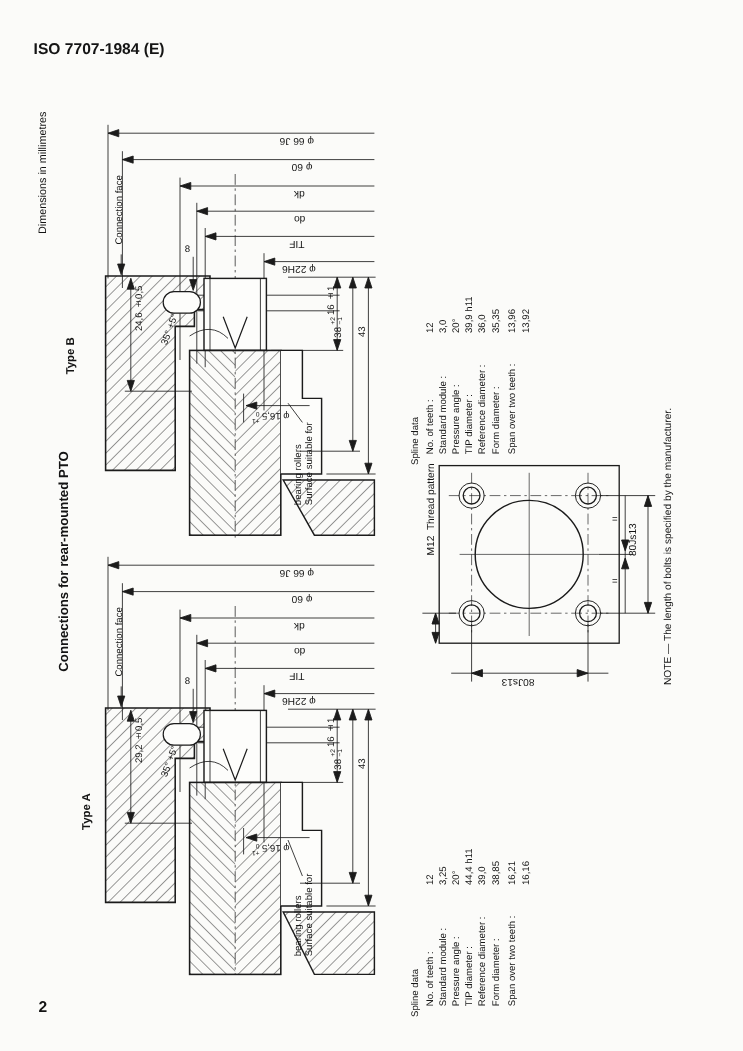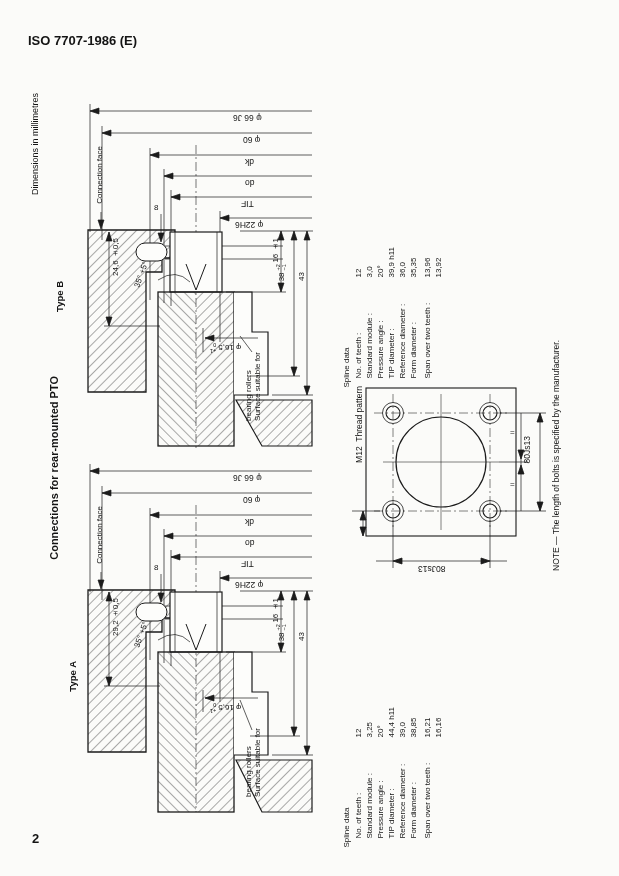--- a/index.html
+++ b/index.html
@@ -211,21 +211,21 @@
     <line x1="499" y1="462" x2="528" y2="462" stroke-width="0.7"></line>
     <line x1="521" y1="413" x2="521" y2="511" stroke-width="0.7"></line>
     <path d="M521,459 l-3,-9 h6 z" fill="#1b1b1b"></path>
       <path d="M521,465 l-3,9 h6 z" fill="#1b1b1b"></path>
     <line x1="540" y1="413" x2="540" y2="511" stroke-width="0.7"></line>
     <path d="M540,413 l-3,9 h6 z" fill="#1b1b1b"></path>
       <path d="M540,511 l-3,-9 h6 z" fill="#1b1b1b"></path>
   </g>
 </svg>
 
-<span class="lbl b s13" style="left:28px;top:34px;">ISO 7707-1986 (E)</span>
+<span class="lbl b s13" style="left:28px;top:34px;">ISO 7707-1984 (E)</span>
 <span class="lbl vt s9" style="left:30px;top:93px;">Dimensions in millimetres</span>
 <span class="lbl vt b s11" style="left:48px;top:376px;">Connections for rear-mounted PTO</span>
 <span class="lbl b s13" style="left:32px;top:832px;">2</span>
 <span class="lbl vt s85" style="left:552px;top:340px;">NOTE — The length of bolts is specified by the manufacturer.</span>
 
 <span class="lbl vt b s10" style="left:55px;top:281px;">Type B</span>
 <span class="lbl vt" style="left:95px;top:146px;">Connection face</span>
 <span class="lbl ud s85" style="left:233px;top:112px;">φ 66 J6</span>
 <span class="lbl ud s85" style="left:243px;top:134px;">φ 60</span>
 <span class="lbl ud s85" style="left:245px;top:156px;">dk</span>

